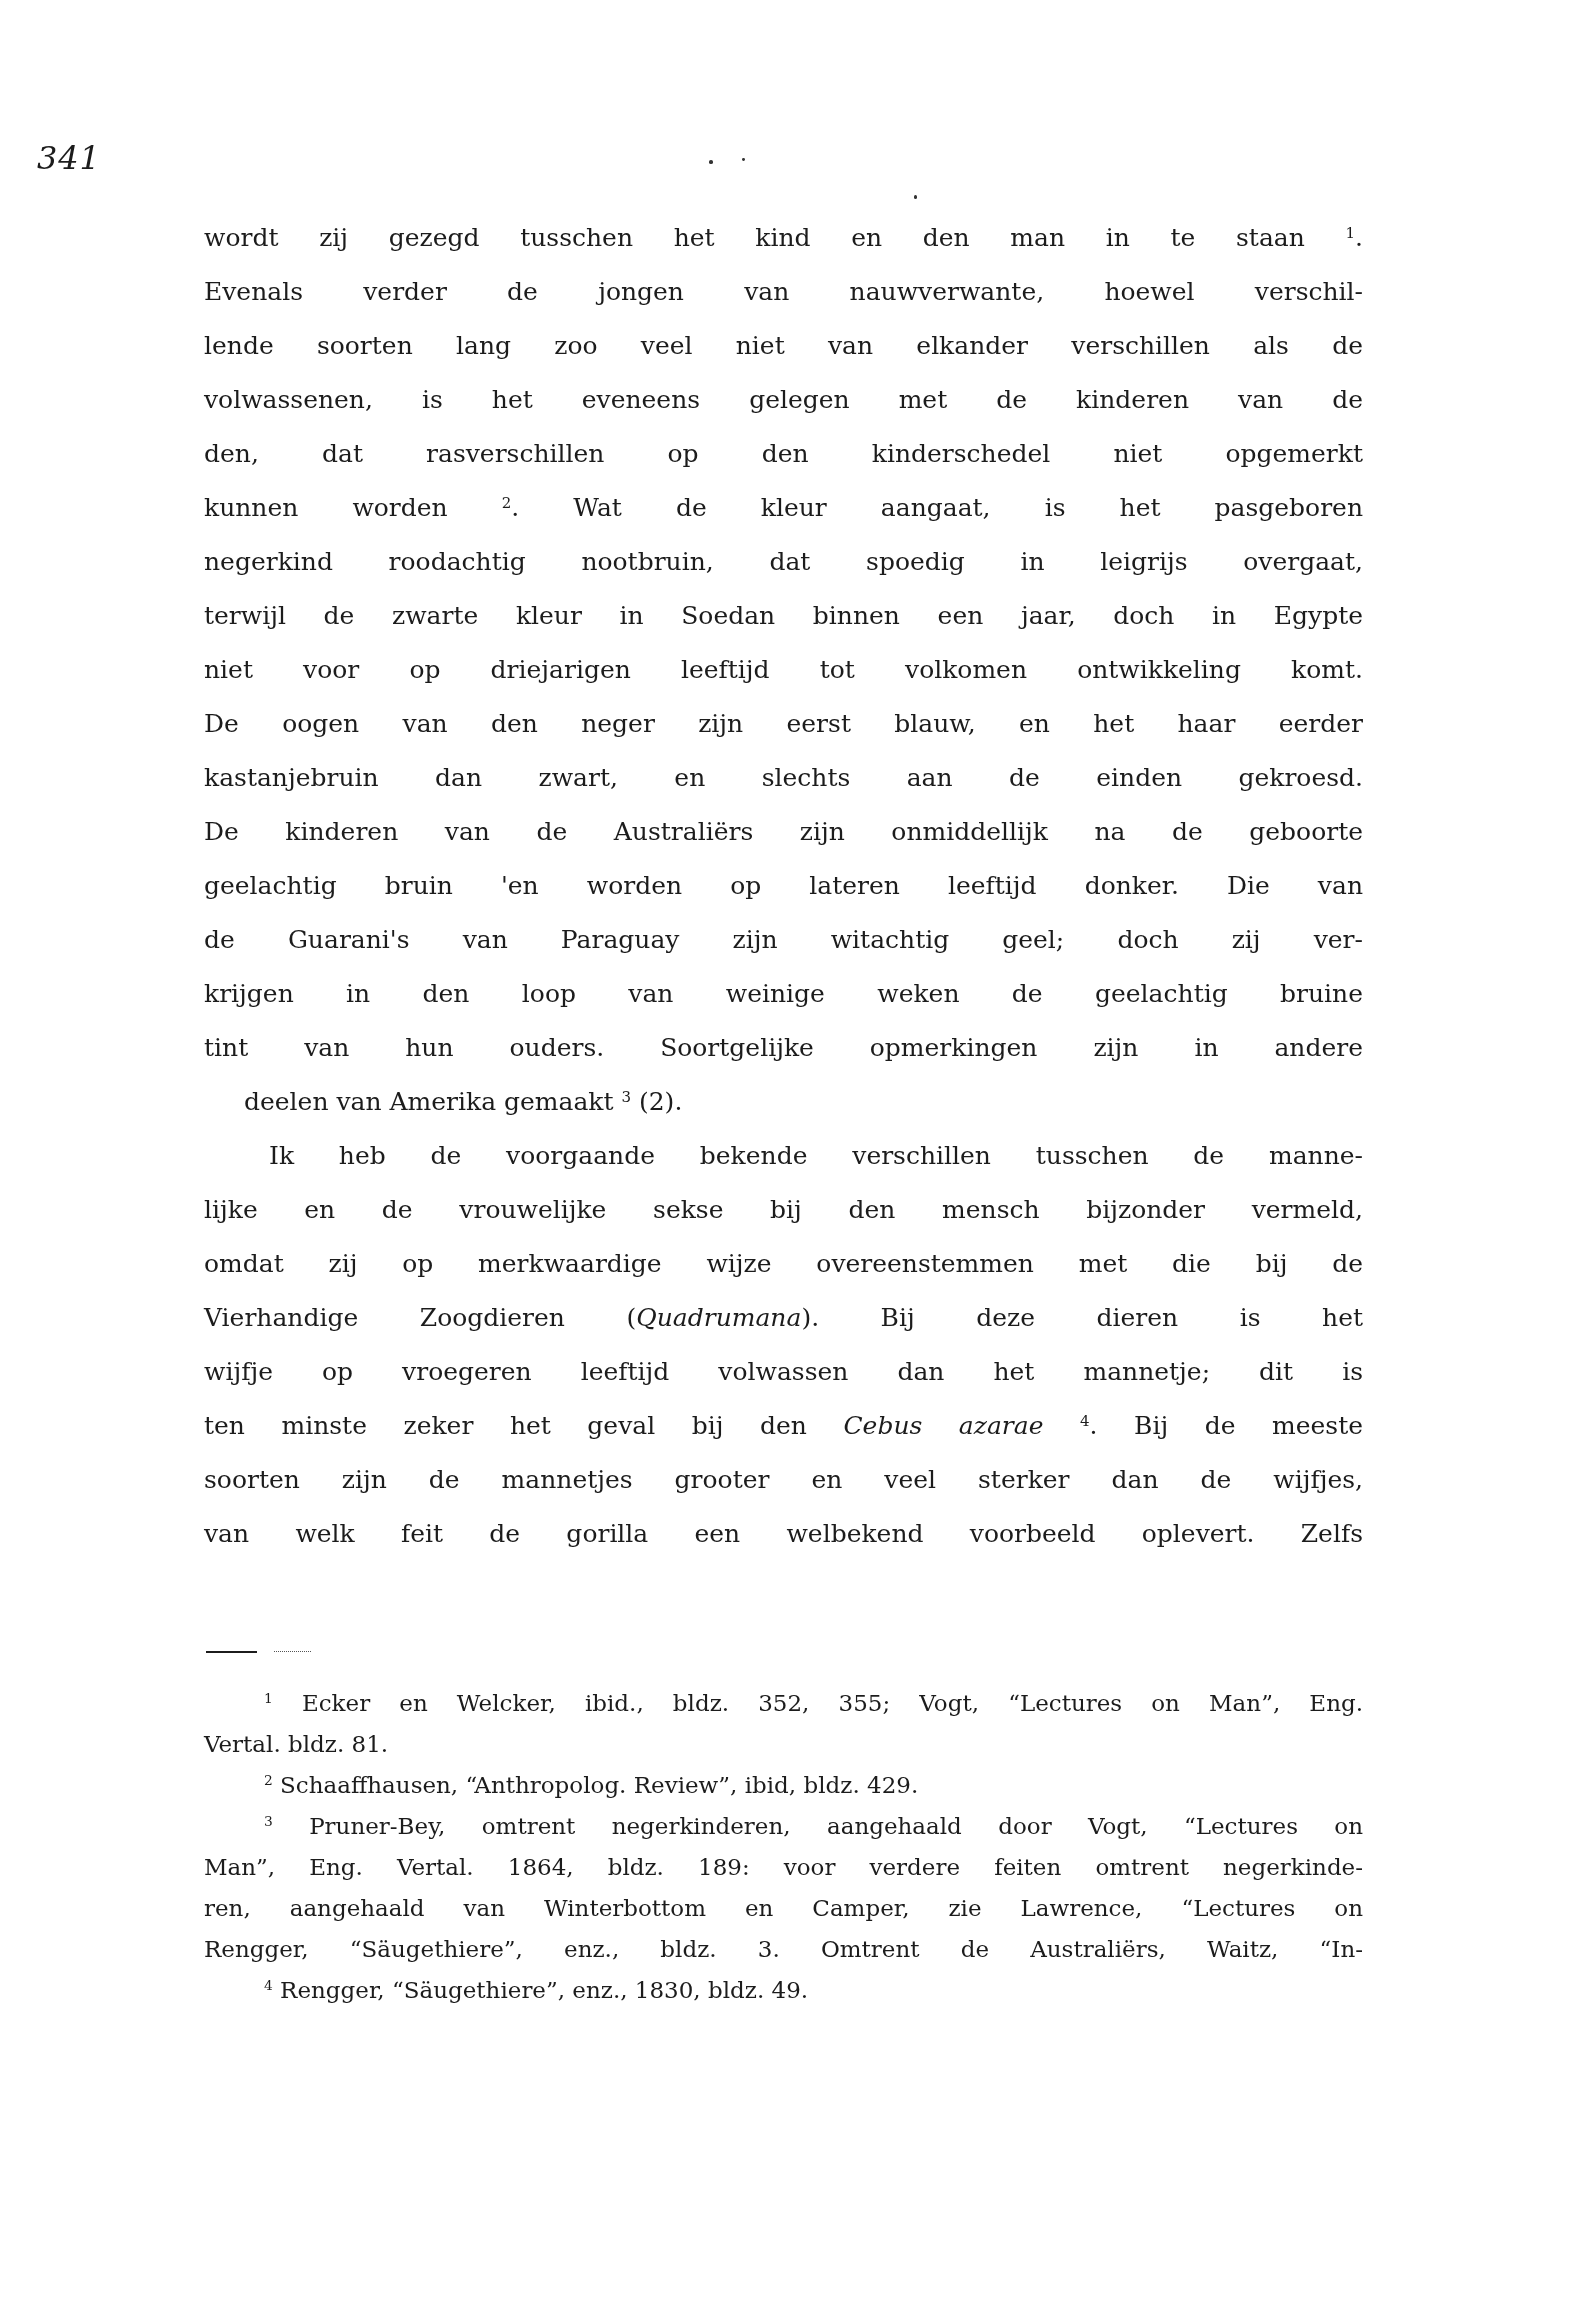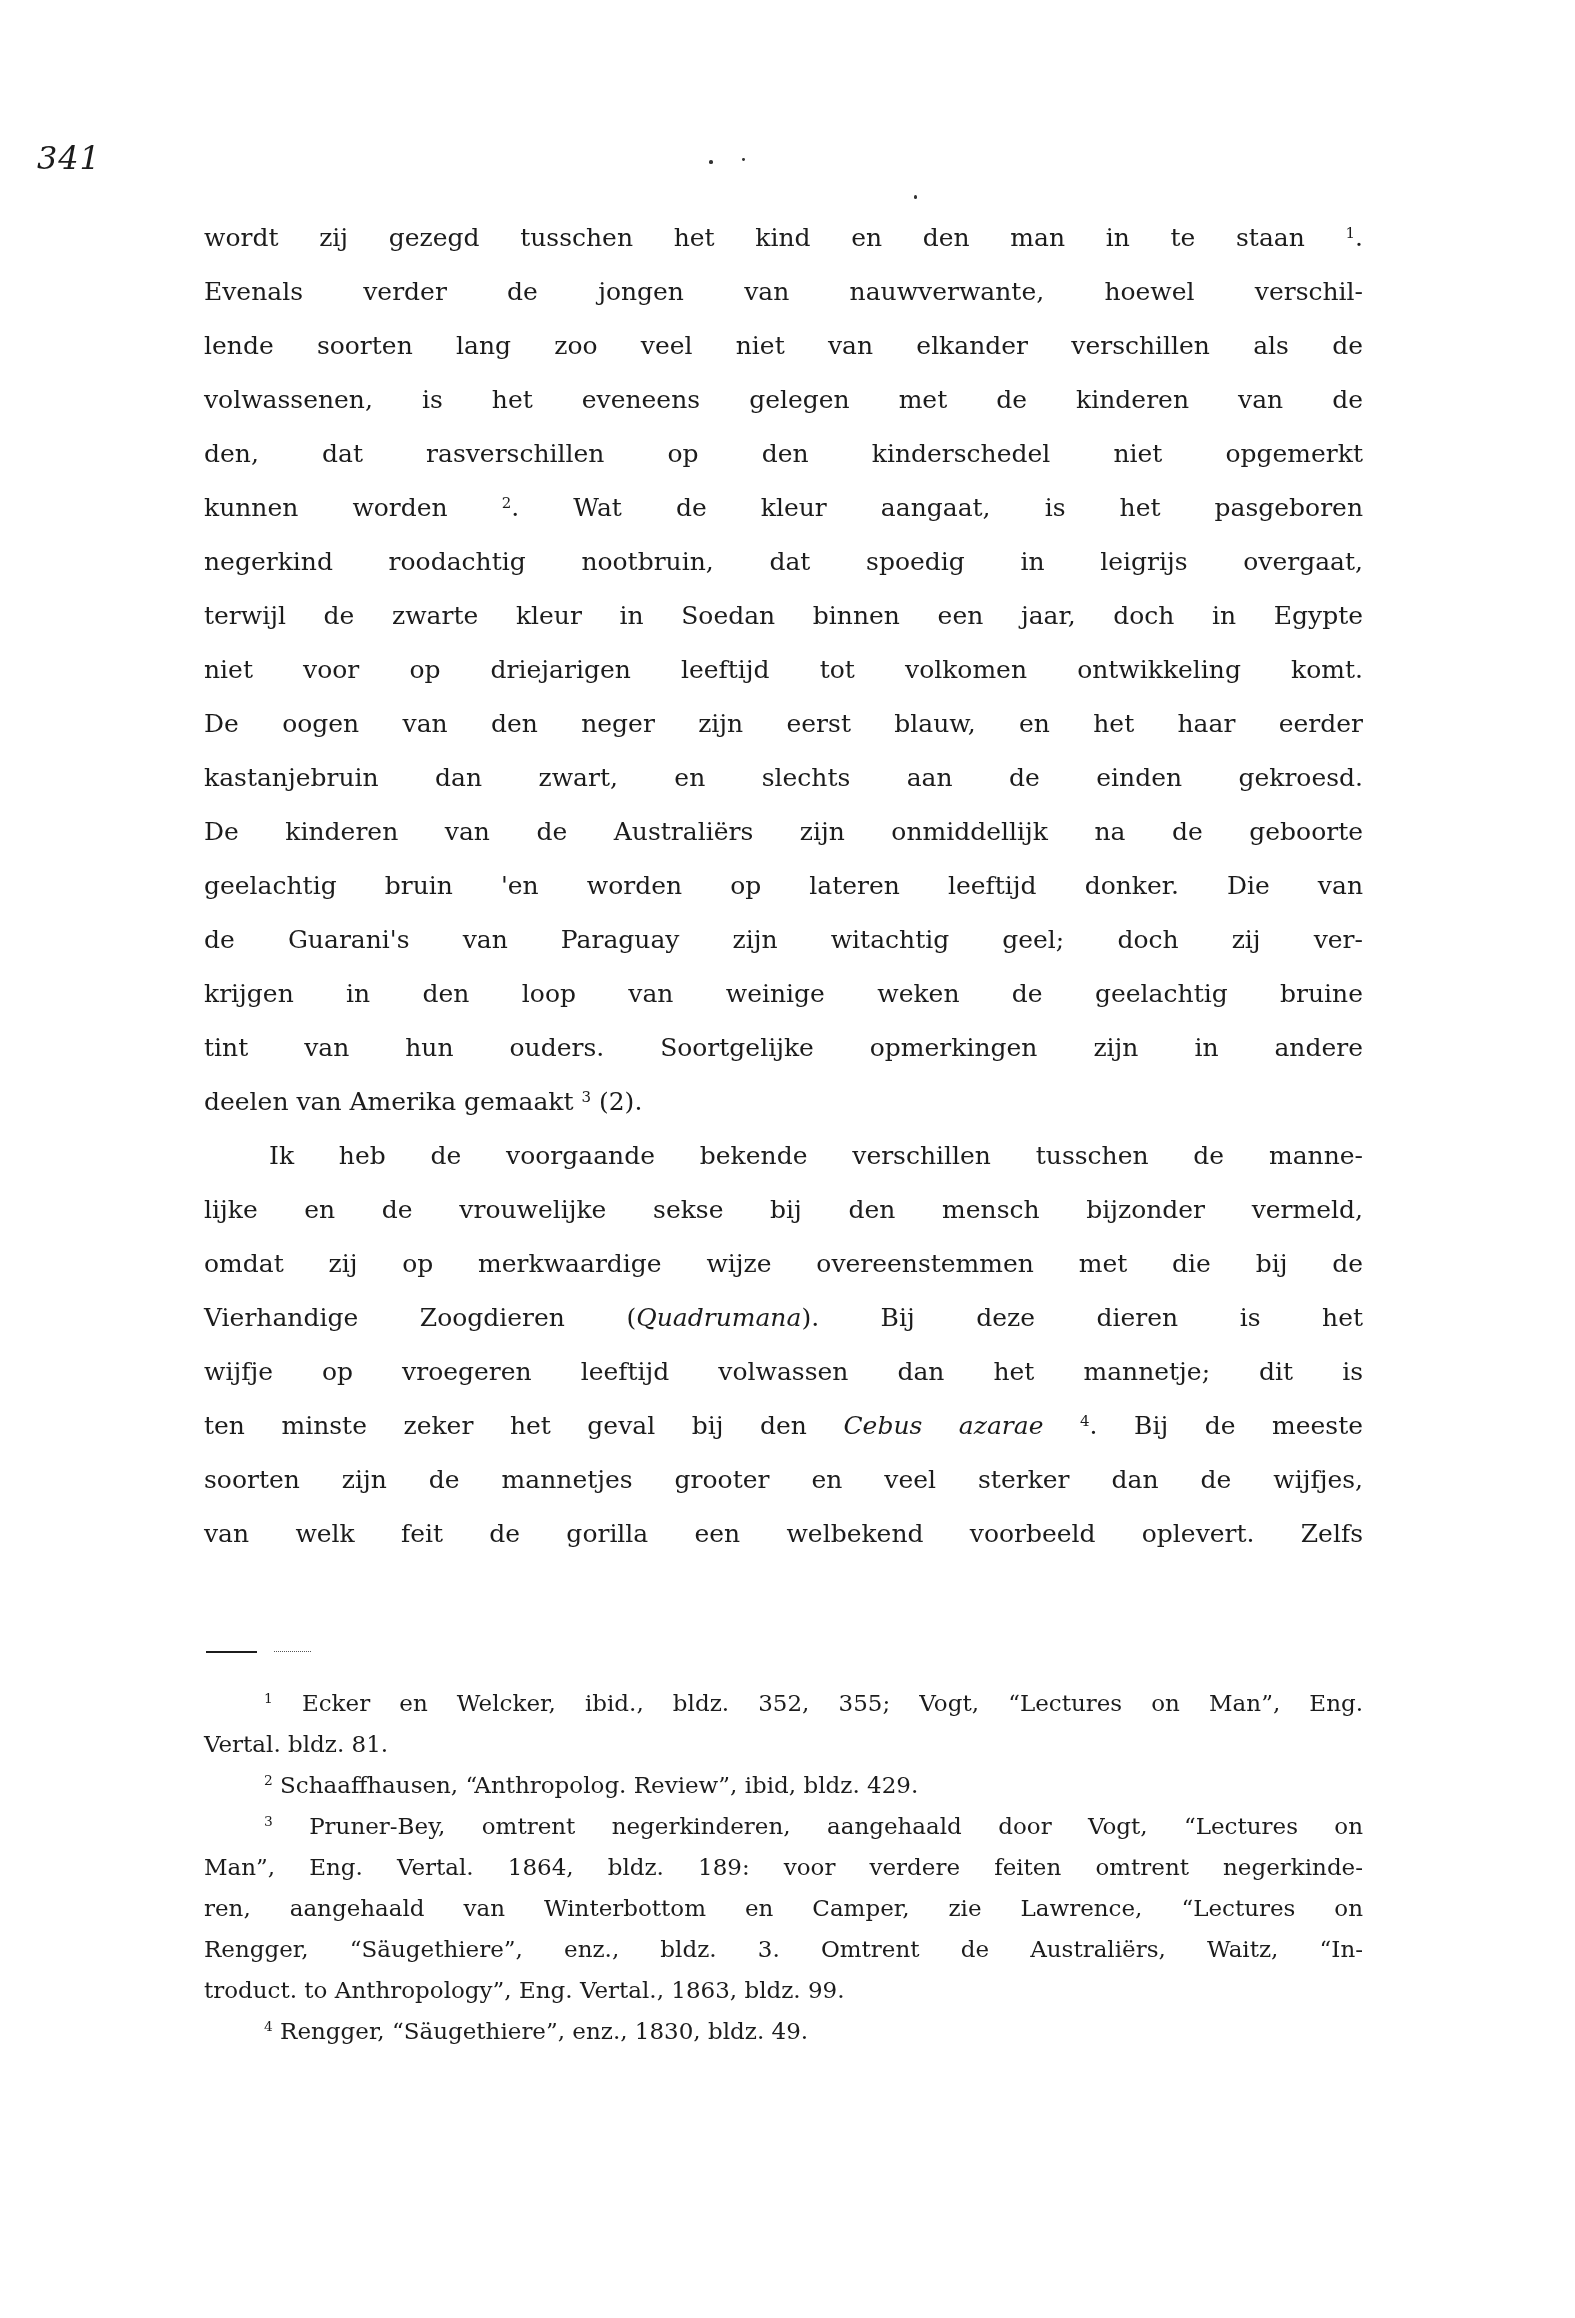--- a/index.html
+++ b/index.html
@@ -37,20 +37,21 @@
   }
   .line {
     display: block;
     white-space: nowrap;
     text-align: justify;
     text-align-last: justify;
     height: 54px;
   }
   .line.last {
     text-align-last: left;
+    margin-left: 40px;
   }
   .line.indent {
     padding-left: 65px;
   }
   sup {
     font-size: 0.6em;
     vertical-align: 0.55em;
     line-height: 0;
   }
   .footnote-rule {
@@ -134,20 +135,19 @@
 <div class="footnote-rule-dots"></div>
 
 <div class="footnotes">
   <span class="fn-line indent"><sup>1</sup><span> Ecker en Welcker, ibid., bldz. 352, 355; Vogt, “Lectures on Man”, Eng.</span></span>
   <span class="fn-line last">Vertal. bldz. 81.</span>
   <span class="fn-line indent last"><sup>2</sup><span> Schaaffhausen, “Anthropolog. Review”, ibid, bldz. 429.</span></span>
   <span class="fn-line indent"><sup>3</sup><span> Pruner-Bey, omtrent negerkinderen, aangehaald door Vogt, “Lectures on</span></span>
   <span class="fn-line">Man”, Eng. Vertal. 1864, bldz. 189: voor verdere feiten omtrent negerkinde-</span>
   <span class="fn-line">ren, aangehaald van Winterbottom en Camper, zie Lawrence, “Lectures on</span>
   <span class="fn-line">Rengger, “Säugethiere”, enz., bldz. 3. Omtrent de Australiërs, Waitz, “In-</span>
-  <span class="fn-line last">troduct. to Anthropology”, Eng. Vertal., 1863, bldz. 99.</span>
   <span class="fn-line indent last"><sup>4</sup><span> Rengger, “Säugethiere”, enz., 1830, bldz. 49.</span></span>
 </div>
 
 <div class="speck" style="left:709px;top:160px;width:3.7px;height:3.7px;"></div>
 <div class="speck" style="left:742px;top:158px;width:2.8px;height:2.8px;"></div>
 <div class="speck" style="left:914px;top:195px;width:2.8px;height:3.7px;"></div>
 
 
 </body></html>

